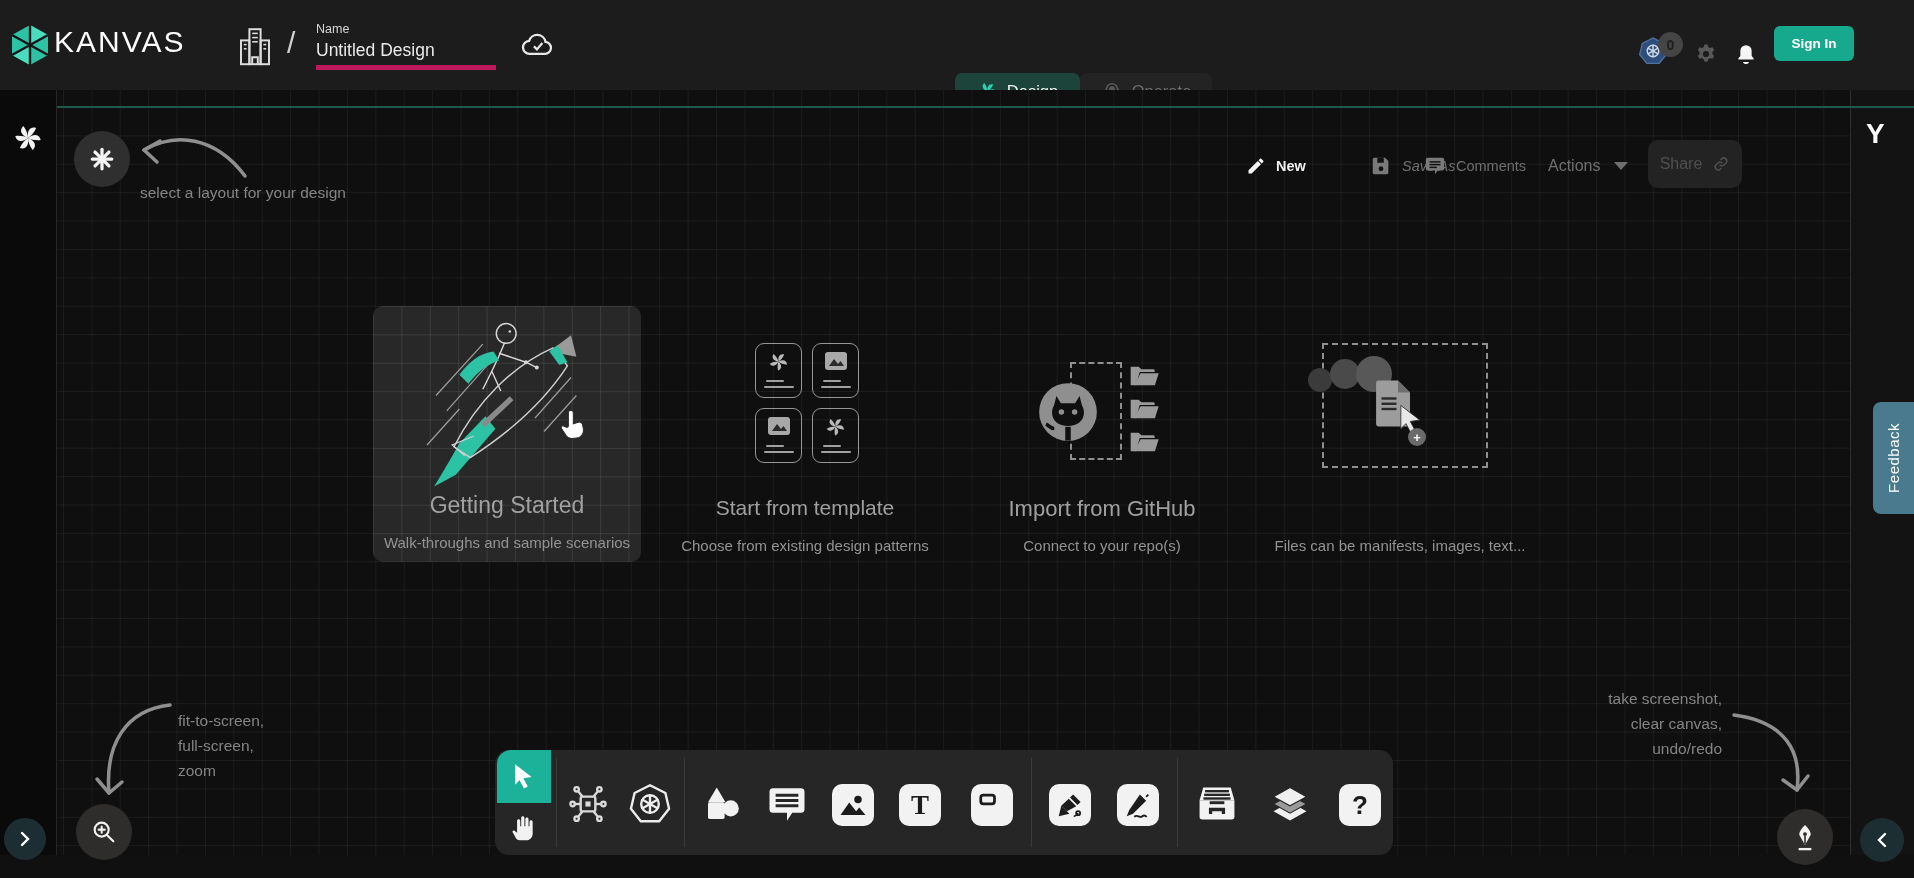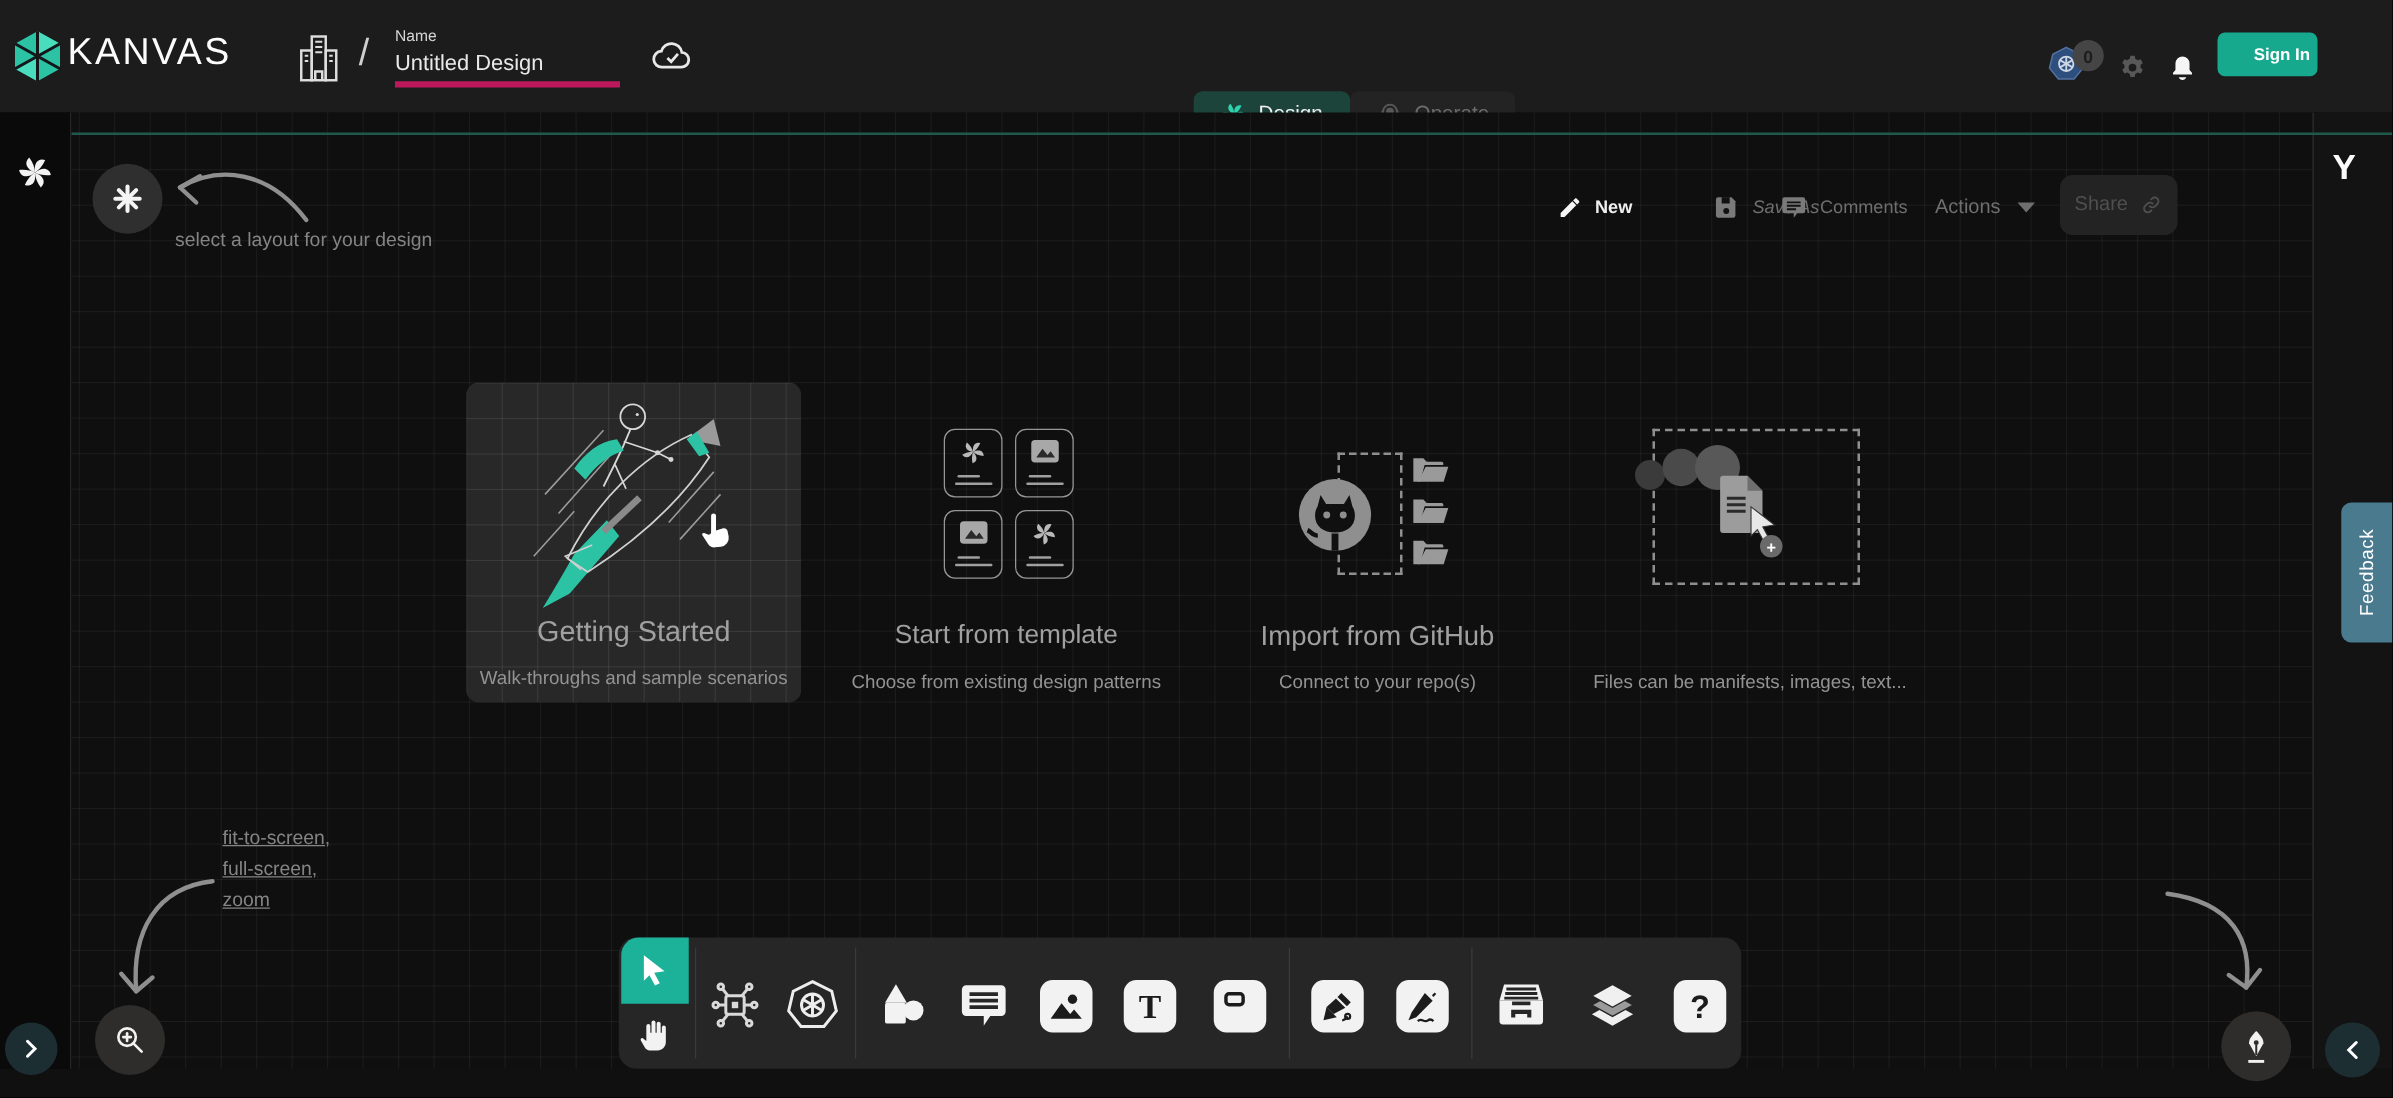--- a/index.html
+++ b/index.html
@@ -6,21 +6,21 @@
   *{box-sizing:border-box;font-family:"Liberation Sans",sans-serif;}
   #app{position:relative;width:1914px;height:878px;background:#101010;overflow:hidden;}
   .abs{position:absolute;}
 
   
   .header{left:0;top:0;width:1914px;height:90px;background:#1c1c1c;}
   .brand{left:54px;top:25px;font-size:30px;font-weight:normal;color:#fcfcfc;letter-spacing:2px;}
   .slash{left:287px;top:26px;font-size:30px;color:#cfcfcf;font-weight:300;}
   .name-label{left:316px;top:22px;font-size:12.5px;color:#d6d6d6;}
   .name-input{left:316px;top:40px;width:180px;background:transparent;border:none;border-bottom:5px solid #be185d;color:#e9e9e9;font-size:17.5px;padding:0 0 4px 0;outline:none;}
-  .signin{left:1774px;top:26px;width:80px;height:35px;background:#17a98e;border:none;border-radius:6px;color:#fff;font-size:13.5px;font-weight:bold;cursor:pointer;text-align:right;}
+  .signin{left:1774px;top:26px;width:80px;height:35px;background:#17a98e;border:none;border-radius:6px;color:#fff;font-size:13.5px;font-weight:bold;cursor:pointer;}
   .badge{left:1658px;top:32px;width:25px;height:25px;border-radius:50%;background:#454545;color:#1d1d1d;font-size:14px;font-weight:bold;display:flex;align-items:center;justify-content:center;}
 
   
   .tab{top:73px;height:37px;display:flex;align-items:center;justify-content:center;gap:9px;border-radius:7px 7px 0 0;font-size:16.5px;}
   .tab-design{left:955px;width:125px;background:#1d443b;color:#f2f2f2;}
   .tab-operate{left:1080px;width:132px;background:#232323;color:#6c6c6c;}
 
   
   .canvas{left:0;top:90px;width:1914px;height:765px;background:#0f0f0f;}
   .grid{left:57px;top:0;width:1793px;height:765px;
@@ -561,30 +561,35 @@
     </span>
   </div>
   <div class="abs corner-circle slate" style="left:1860px;top:818px;width:44px;height:44px;">
     <span>
         <svg width="16" height="16" viewBox="0 0 16 16" fill="none" stroke="#fff" stroke-width="2.4" stroke-linecap="round">
           <path d="M11 2L5 8l6 6"></path>
         </svg>
       </span>
   </div>
 
-  <div class="abs hint" style="left:178px;top:658px;text-decoration:underline;">
+  <div class="abs hint" style="left:178px;top:708px;">
     <div>fit-to-screen,</div>
     <div>full-screen,</div>
     <div>zoom</div>
   </div>
   <svg class="abs" style="left:85px;top:690px;" width="110" height="120">
     <path d="M85 15 C40 20 20 55 24 103" fill="none" stroke="#8f8f8f" stroke-width="3.5" stroke-linecap="round"></path>
     <path d="M24 103 L12 89 M24 103 L37 92" fill="none" stroke="#8f8f8f" stroke-width="3.5" stroke-linecap="round"></path>
   </svg>
 
+  <div class="abs hint" style="left:1572px;top:686px;width:150px;text-align:right;">
+    <div>take screenshot,</div>
+    <div>clear canvas,</div>
+    <div>undo/redo</div>
+  </div>
   <svg class="abs" style="left:1728px;top:700px;" width="90" height="100">
     <path d="M6 15 C58 22 74 52 69 90" fill="none" stroke="#8f8f8f" stroke-width="3.5" stroke-linecap="round"></path>
     <path d="M69 90 L55 80 M69 90 L80 76" fill="none" stroke="#8f8f8f" stroke-width="3.5" stroke-linecap="round"></path>
   </svg>
 
   <div class="abs ymark">Y</div>
   <div class="abs feedback">
     <span>Feedback</span>
   </div>
 

